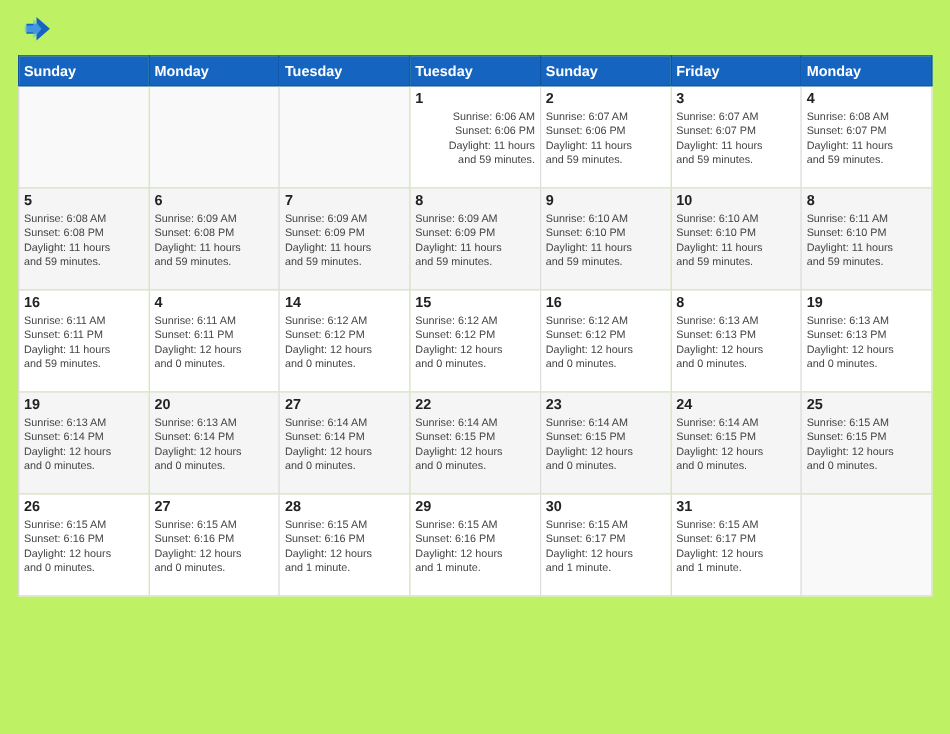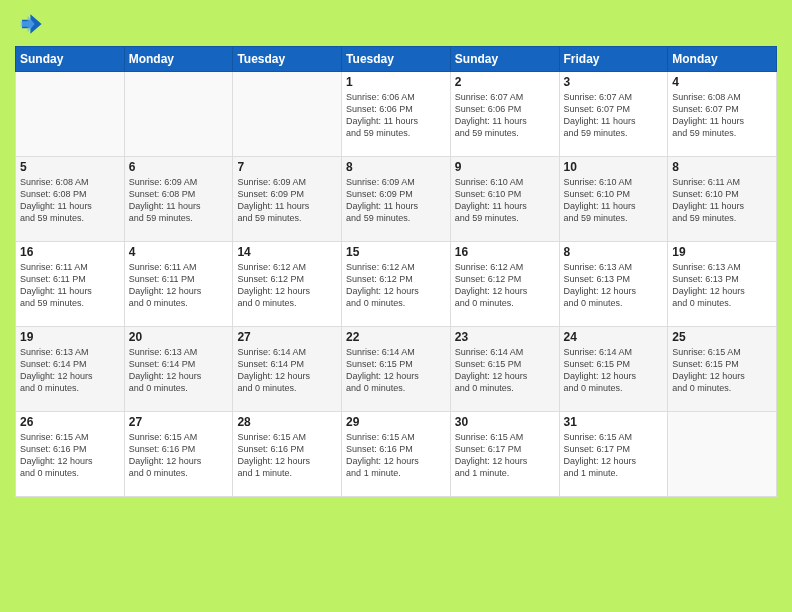--- a/index.html
+++ b/index.html
@@ -133,21 +133,21 @@
           <th>Monday</th>
         </tr>
     </thead>
     <tbody id="calendar-body">
     <tr>
           <td class="empty-cell"></td>
           <td class="empty-cell"></td>
           <td class="empty-cell"></td>
           <td>
             <span class="day-number">1</span>
-            <div class="day-info" style="white-space: pre-line;">Sunrise: 6:06 AM
+            <div class="day-info" style="white-space: pre-line; text-align: right;">Sunrise: 6:06 AM
 Sunset: 6:06 PM
 Daylight: 11 hours
 and 59 minutes.</div>
           </td>
           <td>
             <span class="day-number">2</span>
             <div class="day-info" style="white-space: pre-line;">Sunrise: 6:07 AM
 Sunset: 6:06 PM
 Daylight: 11 hours
 and 59 minutes.</div>

